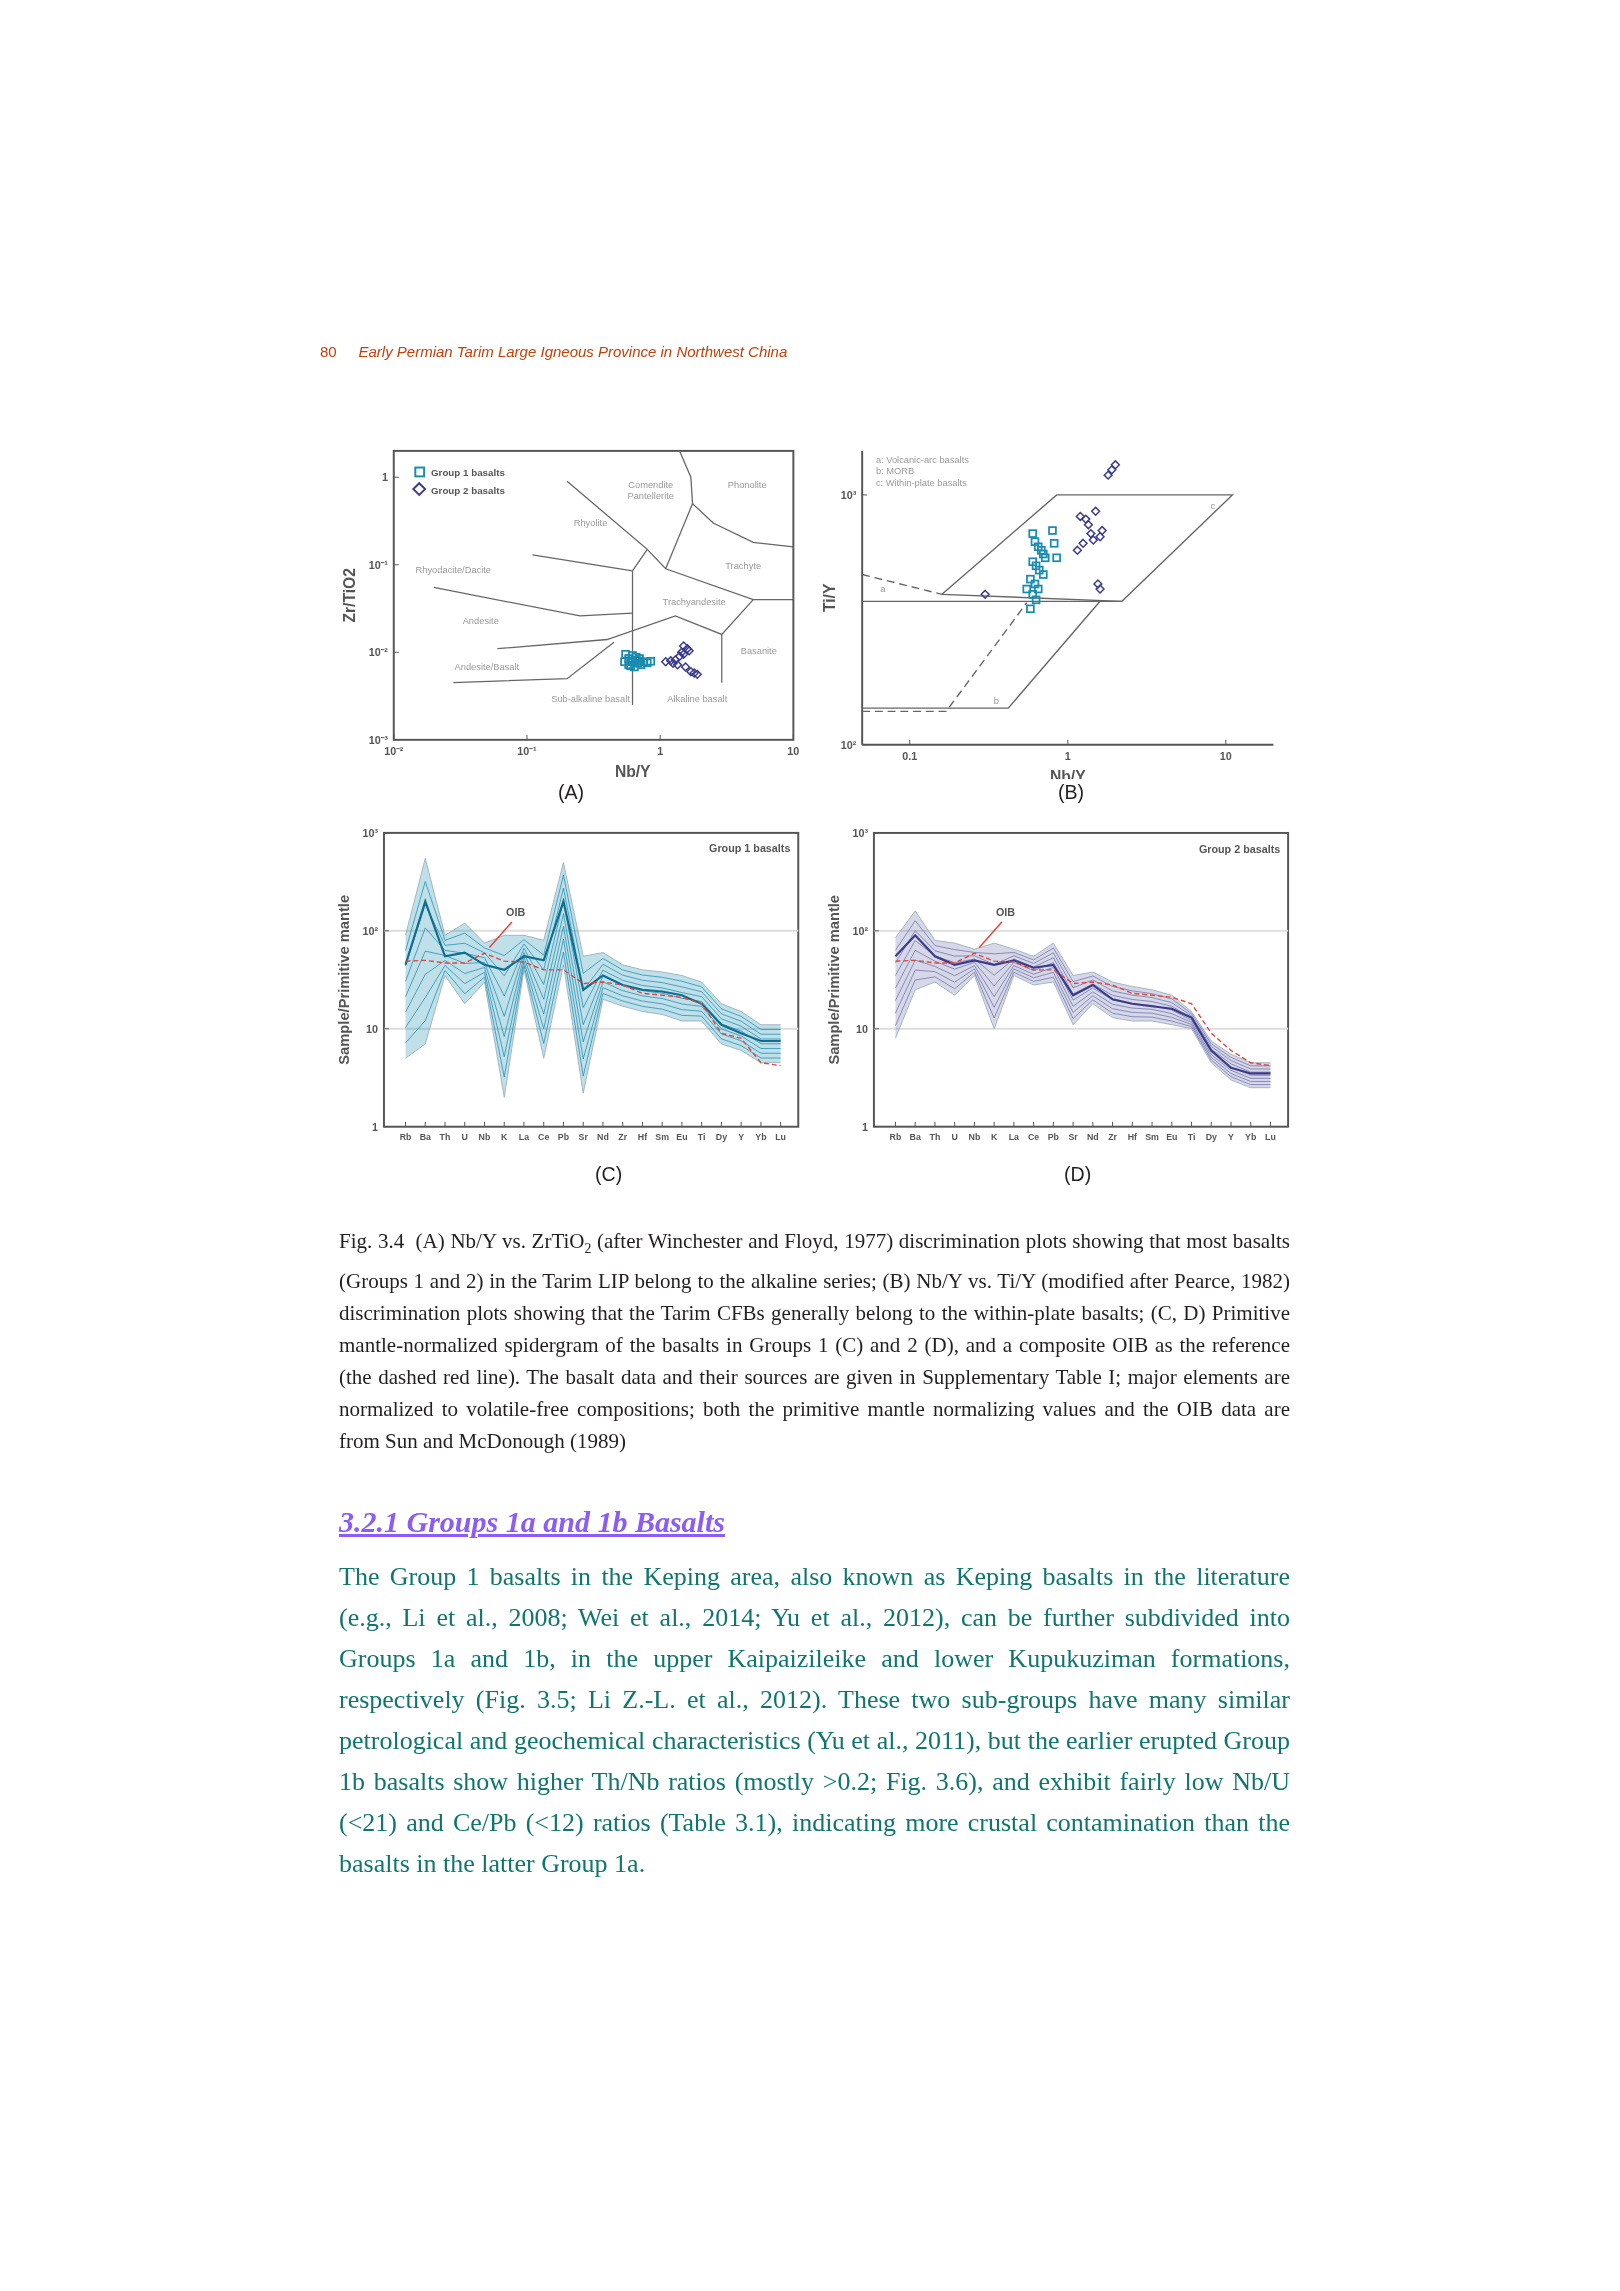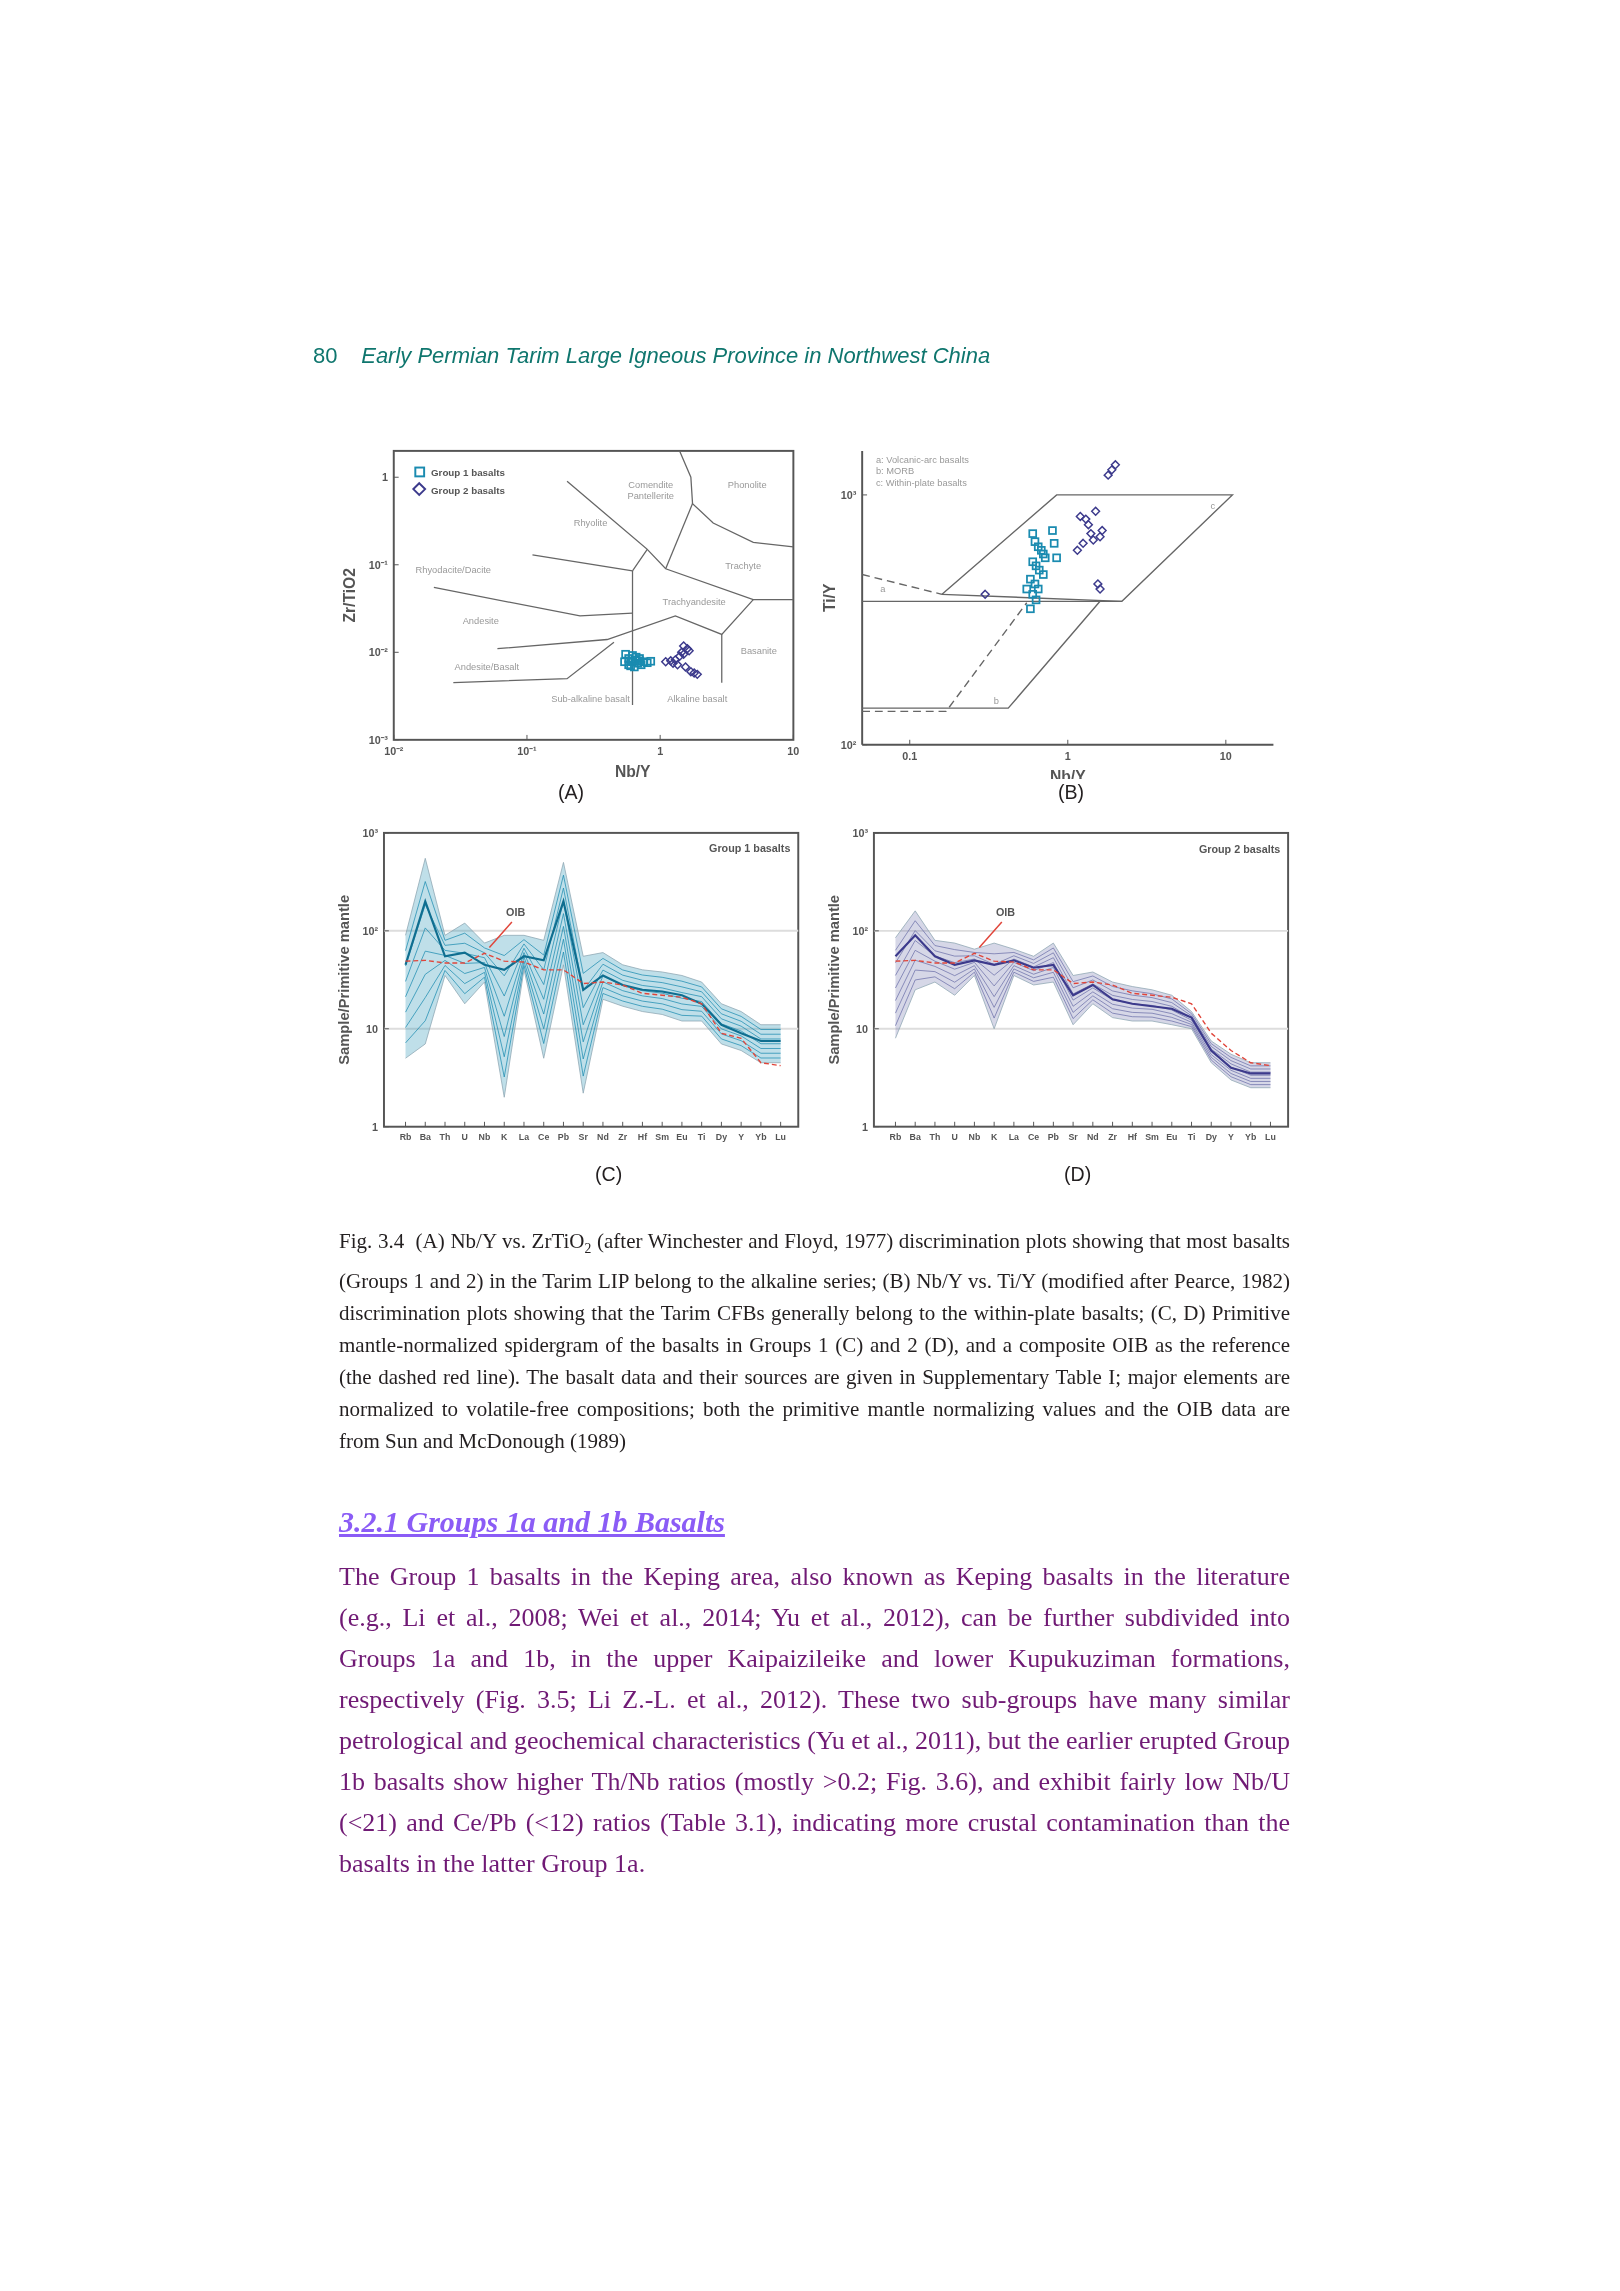--- a/index.html
+++ b/index.html
@@ -1,31 +1,31 @@
 <!DOCTYPE html>
 <html><head>
 <meta charset="utf-8">
 <style>
   html, body { margin: 0; padding: 0; background: #ffffff; }
   body { width: 1620px; height: 2292px; position: relative; overflow: hidden; font-family: "Liberation Serif", serif; color: #231f20; }
-  .running-head { position: absolute; left: 313px; top: 343px; font-family: "Liberation Sans", sans-serif; font-size: 22px; color: #0f766e; white-space: nowrap; }
+  .running-head { position: absolute; left: 320px; top: 343px; font-family: "Liberation Sans", sans-serif; font-size: 15px; color: #c2410c; white-space: nowrap; }
   .running-head .pg { margin-right: 17.6px; }
   .running-head .ttl { font-style: italic; }
   .figure { position: absolute; left: 333px; top: 446px; width: 970px; height: 755px; }
   .panel { position: absolute; background: #fff; }
   .panel svg { display: block; }
   #panelA { left: 0; top: 0; width: 480px; height: 363px; }
   #panelB { left: 490px; top: 0; width: 470px; height: 363px; }
   #panelC { left: 0; top: 382px; width: 480px; height: 363px; }
   #panelD { left: 490px; top: 382px; width: 470px; height: 363px; }
   .plabel { position: absolute; font-family: "Liberation Sans", sans-serif; font-size: 19.6px; color: #231f20; }
   .caption { position: absolute; left: 339px; top: 1215px; width: 951px; font-size: 21px; line-height: 32px; text-align: justify; color: #231f20; margin-top: 10px; }
   .caption sub { font-size: 13.7px; }
   .section-heading { position: absolute; left: 339px; top: 1505px; font-size: 30px; font-weight: bold; font-style: italic; color: #8b5cf6; white-space: nowrap; text-decoration: underline; }
-  .body-text { position: absolute; left: 339px; top: 1556px; width: 951px; font-size: 26px; line-height: 41px; text-align: justify; color: #701a75; }
+  .body-text { position: absolute; left: 339px; top: 1556px; width: 951px; font-size: 26px; line-height: 41px; text-align: justify; color: #0f766e; }
   .ax { font-family: "Liberation Sans", sans-serif; font-weight: bold; fill: #555; }
   .field { font-family: "Liberation Sans", sans-serif; font-size: 9.5px; fill: #999; }
 </style>
 </head>
 <body>
 
 <div class="running-head">
   <span class="pg">80</span>
   <span class="ttl">Early Permian Tarim Large Igneous Province in Northwest China</span>
 </div>

